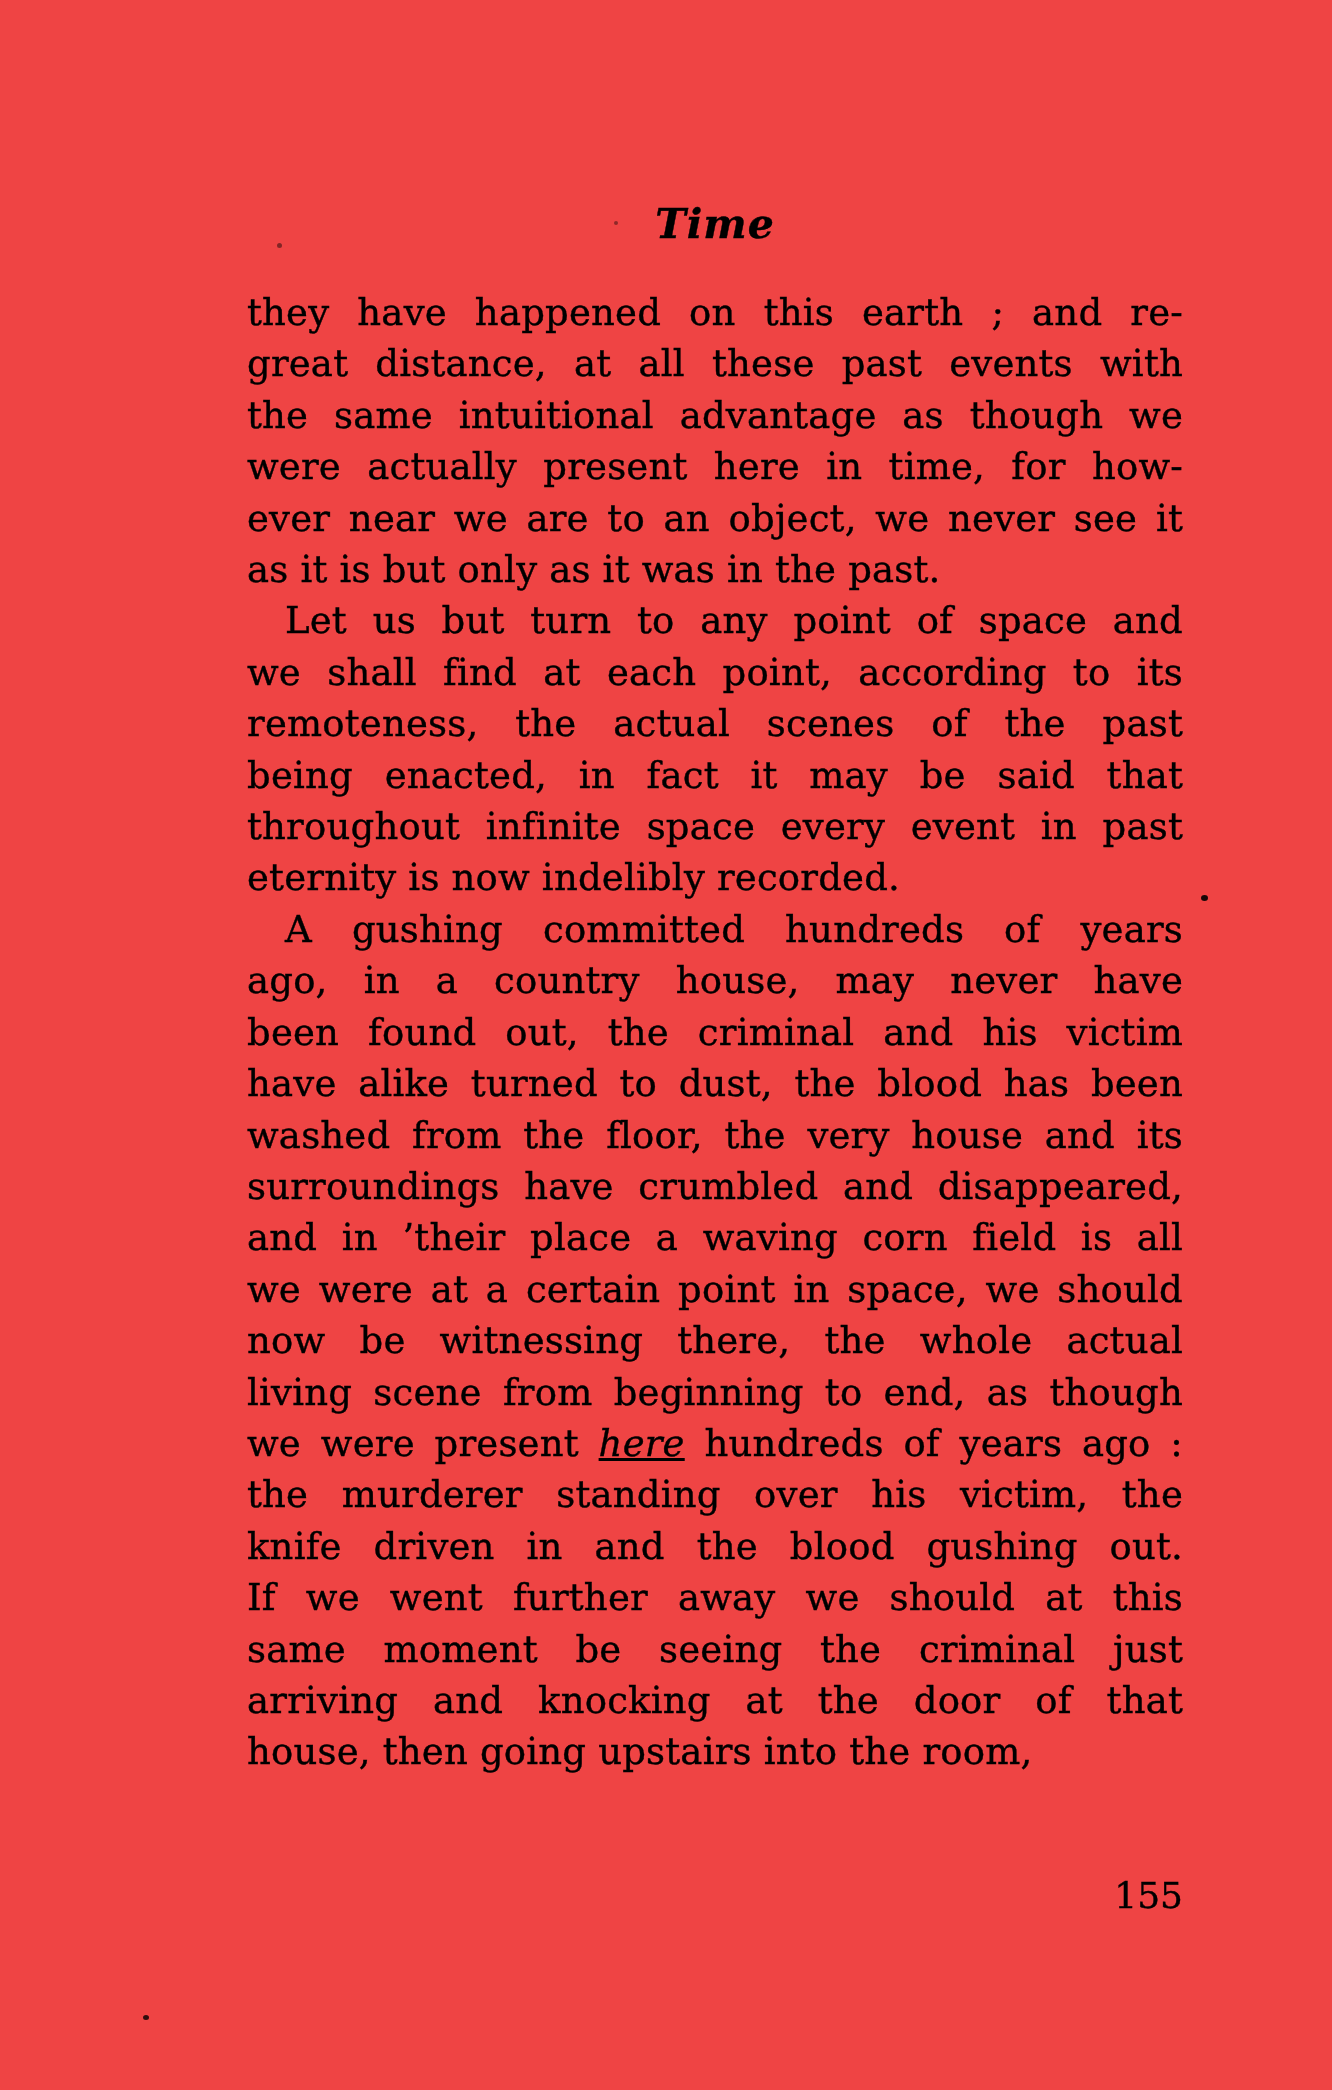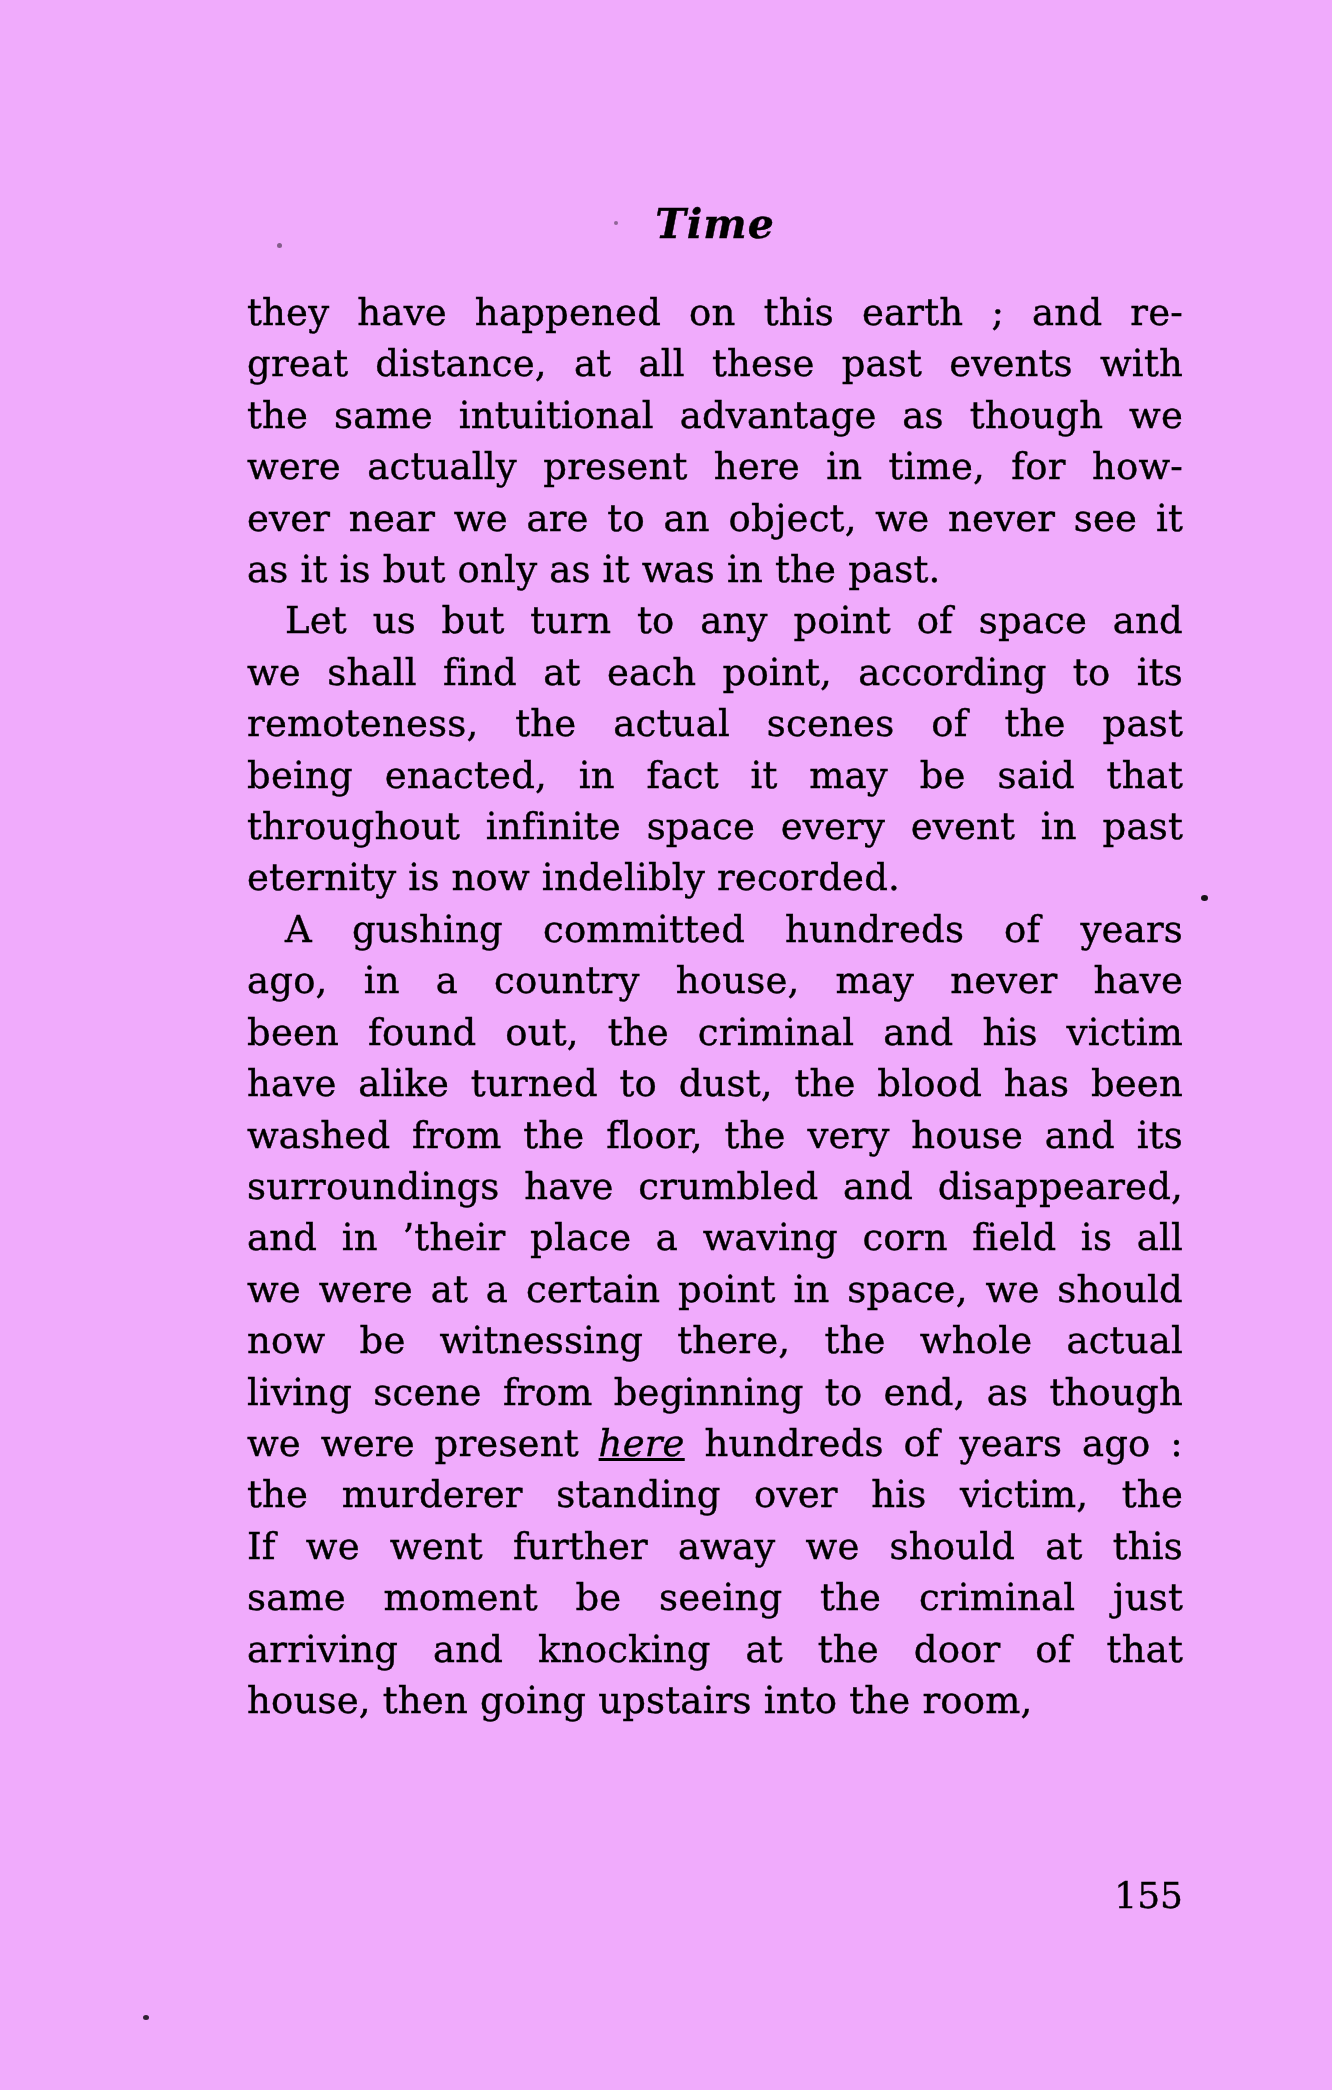--- a/index.html
+++ b/index.html
@@ -11,21 +11,21 @@
     height: 2090px;
     background: #ffffff;
     position: relative;
     overflow: hidden;
     font-family: "DejaVu Serif", "Liberation Serif", serif;
     color: #000;
   }
   .page {
     position: absolute;
     inset: 0;
-    background: #f0abfc;
+    background: #ef4444;
   }
   .title {
     position: absolute;
     left: 247px;
     top: 201px;
     width: 936px;
     text-align: center;
     font-style: italic;
     font-weight: 700;
     font-size: 41px;
@@ -105,20 +105,21 @@
     <div class="line">been found out, the criminal and his victim</div>
     <div class="line">have alike turned to dust, the blood has been</div>
     <div class="line">washed from the floor, the very house and its</div>
     <div class="line">surroundings have crumbled and disappeared,</div>
     <div class="line">and in ’their place a waving corn field is all</div>
     <div class="line">we were at a certain point in space, we should</div>
     <div class="line">now be witnessing there, the whole actual</div>
     <div class="line">living scene from beginning to end, as though</div>
     <div class="line"><span>we were present</span> <i class="ital">here</i> <span>hundreds of years ago :</span></div>
     <div class="line">the murderer standing over his victim, the</div>
+    <div class="line">knife driven in and the blood gushing out.</div>
     <div class="line">If we went further away we should at this</div>
     <div class="line">same moment be seeing the criminal just</div>
     <div class="line">arriving and knocking at the door of that</div>
     <div class="line last">house, then going upstairs into the room,</div>
   </div>
 
   <div class="page-number">155</div>
 
   <div class="speck s1"></div>
   <div class="speck s2"></div>

